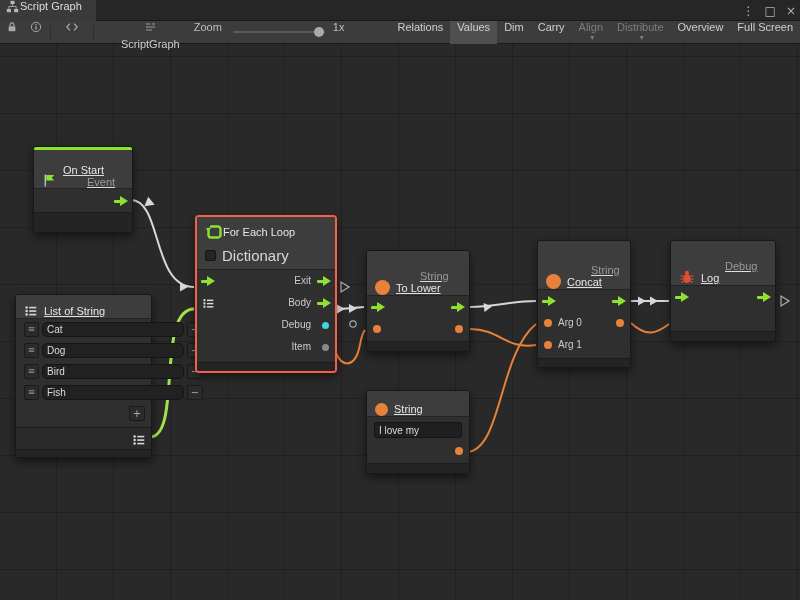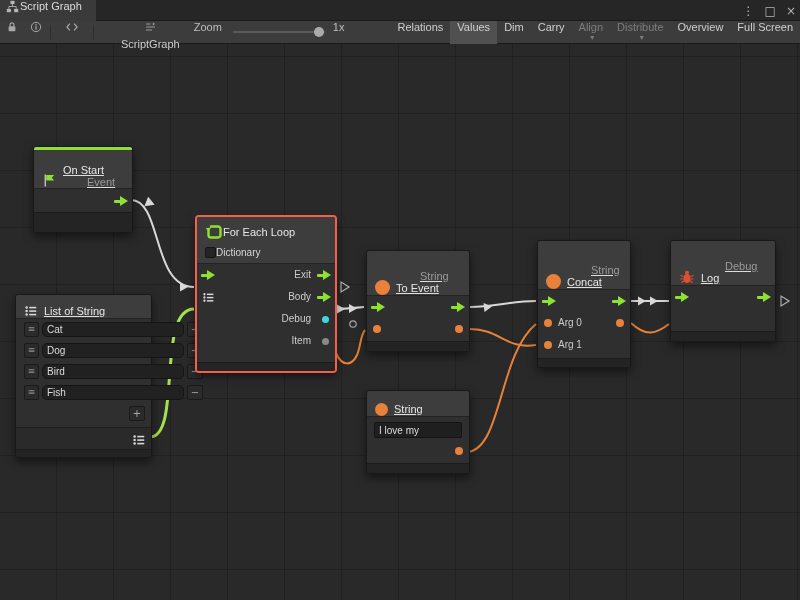--- a/index.html
+++ b/index.html
@@ -77,21 +77,21 @@
   .drag{width:15px;height:15px;background:#2b2b2b;border:1px solid #1a1a1a;border-radius:2px;
     color:#909090;font-size:9px;line-height:13px;text-align:center;flex:none;}
   .list-field{flex:1;height:15px;background:#212121;border:1px solid #151515;border-radius:5px;
     color:#dcdcdc;font-size:10px;padding:0 4px;font-family:"Liberation Sans","DejaVu Sans",sans-serif;}
   .addrow{display:flex;justify-content:flex-end;padding:3px 6px 0 0;}
   .portrow-list{position:relative;height:24px;background:#2a2a2a;border-top:1px solid #1e1e1e;margin-top:6px;}
 
   
   .fe-head{background:#3d3d3d;border-bottom:1px solid #232323;border-radius:2px 2px 0 0;padding:6px 8px 5px 8px;}
   .fe-title{display:flex;align-items:center;gap:0;font-size:11px;color:#e6e6e6;}
-  .fe-opt{display:flex;align-items:center;margin-top:6px;font-size:10px;color:#d6d6d6;}
+  .fe-opt{display:flex;align-items:center;gap:6px;margin-top:6px;font-size:15px;color:#d6d6d6;}
   .checkbox{width:11px;height:11px;background:#242424;border:1px solid #141414;border-radius:2px;}
 
   .str-field{display:block;width:88px;height:16px;margin:5px auto 0 auto;background:#1f1f1f;
     border:1px solid #141414;border-radius:2px;color:#dcdcdc;font-size:10px;padding:0 4px;
     font-family:"Liberation Sans","DejaVu Sans",sans-serif;}
   svg.micon{flex:none;display:block;}
 </style>
 </head>
 <body>
 
@@ -303,21 +303,21 @@
     <span class="dot pr gray"></span>
   </div>
   <div class="nf" style="height:9px;"></div>
 </div>
 
 <div class="node" style="left:366px;top:250px;width:104px;height:102px;">
   <div class="nh" style="height:45px;">
     <span class="circle-icon"></span>
     <div>
       <div class="t2">String</div>
-      <div class="t1">To Event</div>
+      <div class="t1">To Lower</div>
     </div>
   </div>
   <div class="row">
     <span class="arr pl"></span>
     <span class="arr pr"></span>
   </div>
   <div class="row">
     <span class="dot pl"></span>
     <span class="dot pr"></span>
   </div>

